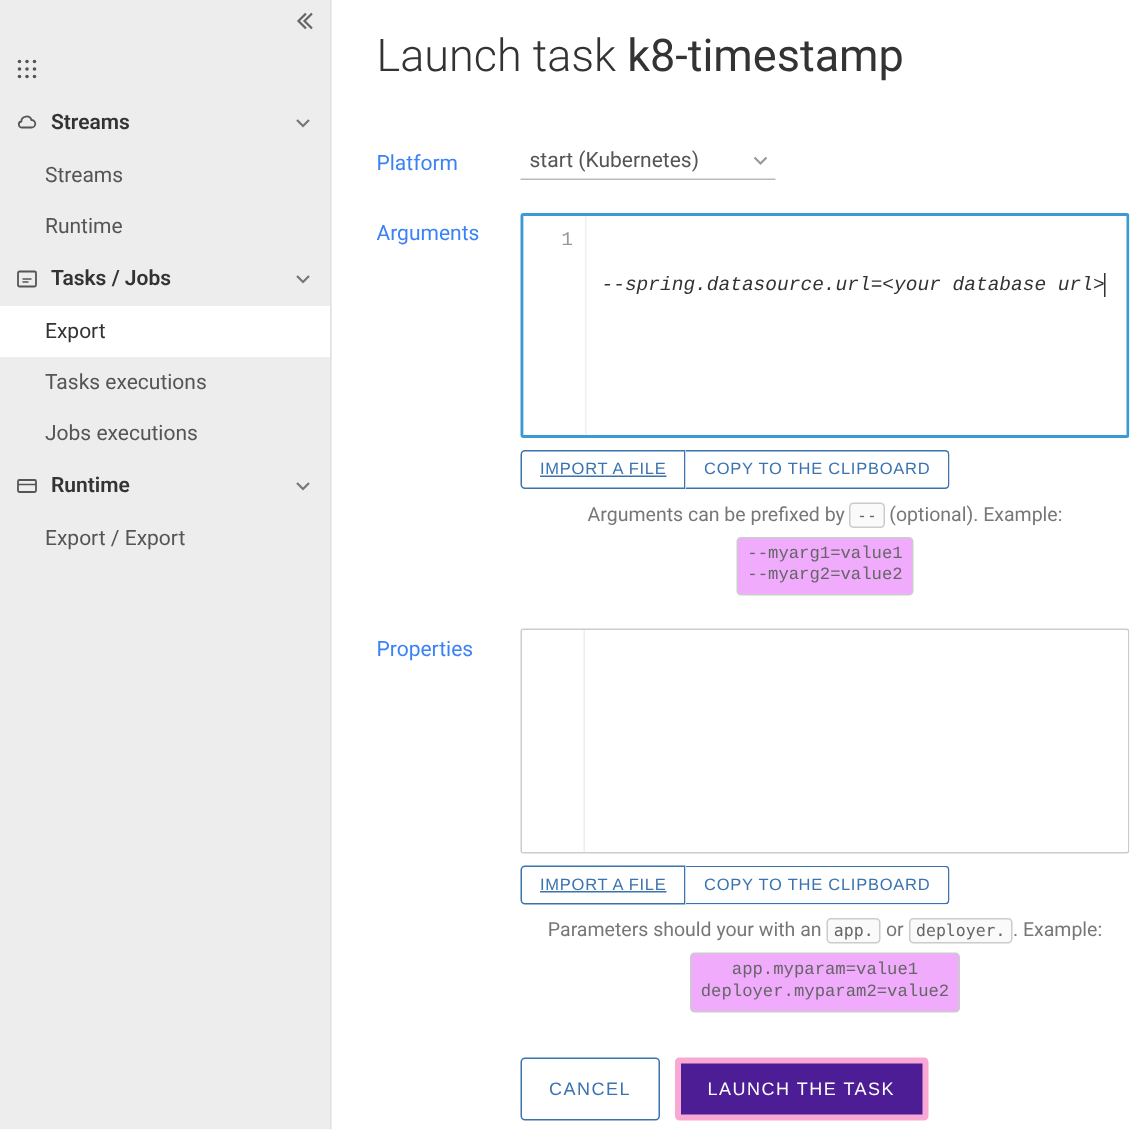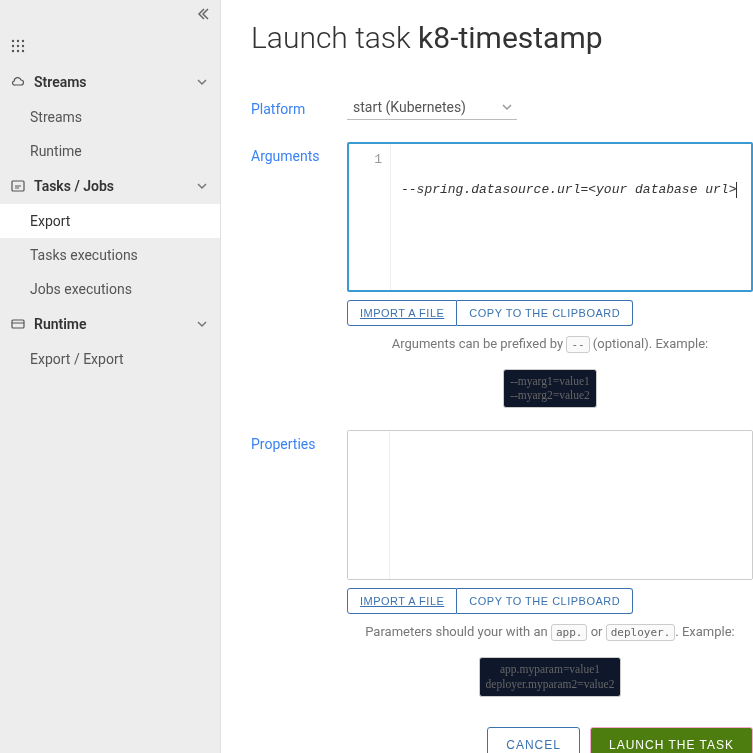--- a/index.html
+++ b/index.html
@@ -171,55 +171,54 @@
   .inline-code {
     font-family: Menlo, Consolas, monospace;
     font-size: 11px;
     border: 1px solid #ccc;
     border-radius: 3px;
     padding: 1px 4px;
     color: #666;
     background: #fafafa;
   }
   .example-block {
-    font-family: Liberation Serif, serif;
+    font-family: Liberation Mono, monospace;
     font-size: 11.5px;
     border: 1px solid #ccc;
     border-radius: 3px;
     padding: 4px 6px;
     color: #666;
-    background: #0f172a;
+    background: #f0abfc;
     display: inline-block;
-    margin-top: 15px;
+    margin-top: 4px;
     white-space: pre;
     line-height: 1.3;
   }
   .action-row {
     display: flex;
     gap: 10px;
     margin-top: 30px;
     margin-left: 96px;
-    justify-content: flex-end;
   }
   .btn-big {
     font-size: 12px;
     letter-spacing: 1px;
     padding: 10px 18px;
     border-radius: 3px;
     cursor: pointer;
     font-weight: 500;
   }
   .btn-big.outline {
     border: 1px solid #3b73af;
     color: #3b73af;
     background: #fff;
   }
   .btn-big.primary {
-    border: 1px solid #f9a8d4;
-    background: #4d7c0f;
+    border: 4px solid #f9a8d4;
+    background: #4c1d95;
     color: #fff;
   }
   svg { display: block; }
 </style>
 </head>
 <body>
 
 <nav class="sidebar">
   <div class="collapse-row">
     <span>

